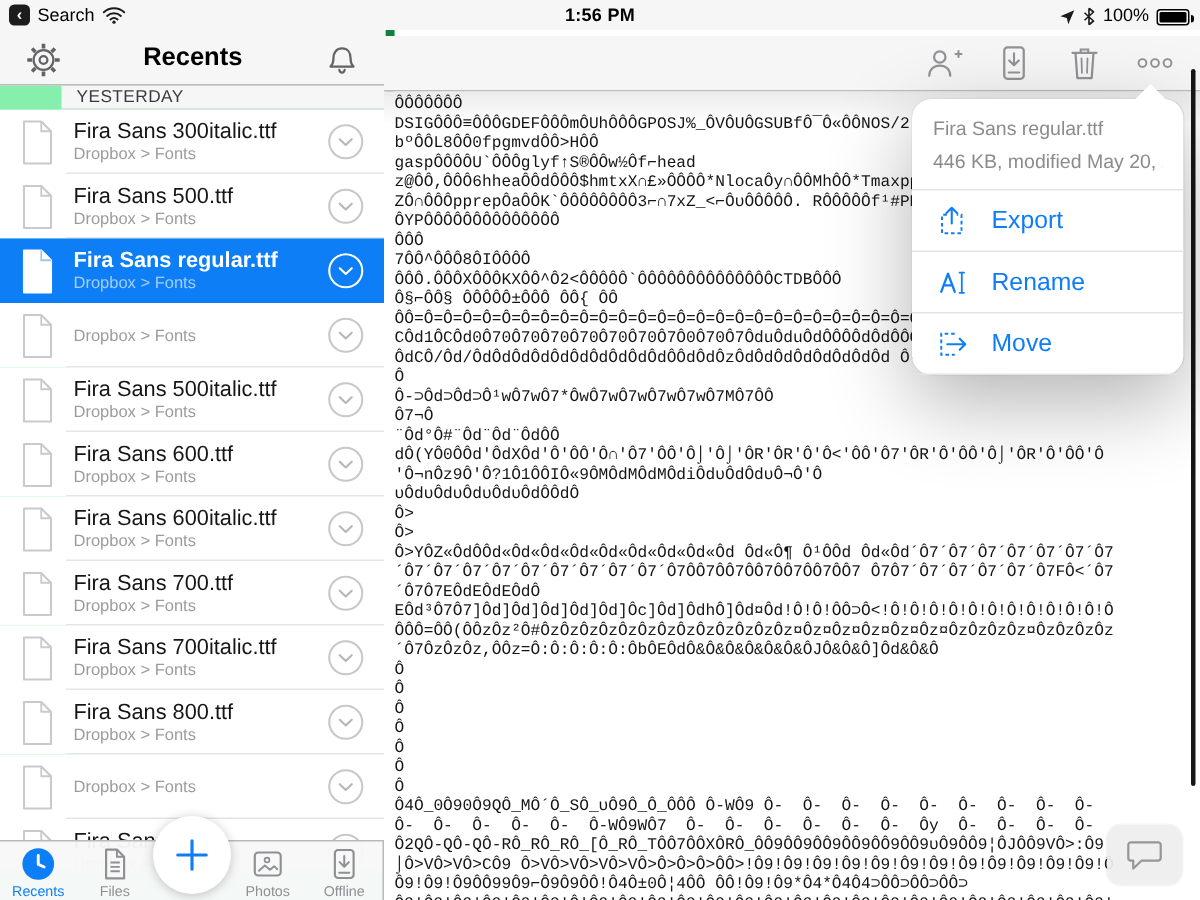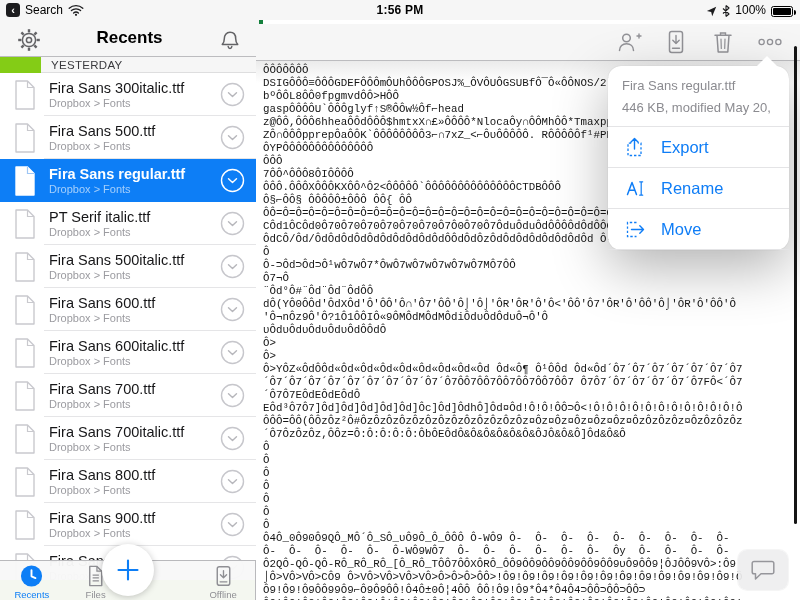--- a/index.html
+++ b/index.html
@@ -13,21 +13,21 @@
   .sb-left  { position:absolute; left:6px; display:flex; align-items:center; gap:5px; }
   .sb-back  { width:14px; height:14px; background:#1c1c1e; border-radius:3.5px; color:#fff;
               font-size:11px; font-weight:bold; display:flex; align-items:center; justify-content:center; line-height:1; }
   .sb-center{ width:100%; text-align:center; font-weight:600; letter-spacing:.2px; }
   .sb-right { position:absolute; right:7px; display:flex; align-items:flex-end; gap:5px; font-weight:400; }
   .batt { position:relative; width:22px; height:11px; border:1px solid #000; border-radius:2.5px; }
   .batt::before { content:""; position:absolute; left:1px; top:1px; right:1px; bottom:1px; background:#000; border-radius:1px; }
   .batt::after  { content:""; position:absolute; right:-4px; top:3px; width:2.5px; height:5px; background:#000; border-radius:0 2px 2px 0; }
 
   
-  .sidebar { position:absolute; left:0; top:20px; width:263px; height:580px; background:#84cc16; border-right:4px solid #15803d; }
+  .sidebar { position:absolute; left:0; top:20px; width:263px; height:580px; background:#86efac; border-right:6px solid #15803d; }
   .navbar { position:relative; height:37px; background:#f6f6f6; border-bottom:1px solid #bcbcbf;
             display:flex; align-items:center; justify-content:center; }
   .nav-title { font-size:17px; font-weight:600; color:#000; }
   .nav-btn { position:absolute; top:5px; width:30px; height:30px; display:flex; align-items:center; justify-content:center; }
   .nav-btn.left { left:14px; } .nav-btn.right { right:14px; }
   .section-hdr { height:16px; background:#f6f6f6; border-bottom:1px solid #dededf;
                  font-size:11.5px; font-weight:500; color:#3a3a3e; letter-spacing:.3px;
                  display:flex; align-items:center; padding-left:10px;margin-left:41px; }
   .file-list { position:absolute; top:53px; left:0; right:0; height:507px; overflow:hidden; }
   .row { position:relative; height:43px; display:flex; align-items:center; padding-left:12px; background:#fff; }
@@ -184,21 +184,20 @@
       <path class="chev-p" d="M8.5 10.8 L12.5 14.6 L16.5 10.8" fill="none" stroke="#b6b6bb" stroke-width="1.4" stroke-linecap="round" stroke-linejoin="round"></path>
     </svg>
   </div>
 
   <div class="row">
     <svg class="ic doc" width="26" height="32" viewBox="0 0 26 32">
       <path class="doc-body" d="M4 2 H15.5 L22 8.5 V30 H4 Z" fill="#fff" stroke="#c9c9ce" stroke-width="1.4" stroke-linejoin="round"></path>
       <path class="doc-fold" d="M15.5 2 V8.5 H22" fill="none" stroke="#c9c9ce" stroke-width="1.2"></path>
     </svg>
     <div class="row-text">
-      <div class="row-title">PT Serif italic.ttf</div>
       <div class="row-sub">Dropbox &gt; Fonts</div>
     </div>
     <svg class="ic row-chev" width="25" height="25" viewBox="0 0 25 25">
       <circle class="chev-c" cx="12.5" cy="12.5" r="11" fill="none" stroke="#c7c7cc" stroke-width="1.4"></circle>
       <path class="chev-p" d="M8.5 10.8 L12.5 14.6 L16.5 10.8" fill="none" stroke="#b6b6bb" stroke-width="1.4" stroke-linecap="round" stroke-linejoin="round"></path>
     </svg>
   </div>
 
   <div class="row">
     <svg class="ic doc" width="26" height="32" viewBox="0 0 26 32">
@@ -289,21 +288,20 @@
       <path class="chev-p" d="M8.5 10.8 L12.5 14.6 L16.5 10.8" fill="none" stroke="#b6b6bb" stroke-width="1.4" stroke-linecap="round" stroke-linejoin="round"></path>
     </svg>
   </div>
 
   <div class="row">
     <svg class="ic doc" width="26" height="32" viewBox="0 0 26 32">
       <path class="doc-body" d="M4 2 H15.5 L22 8.5 V30 H4 Z" fill="#fff" stroke="#c9c9ce" stroke-width="1.4" stroke-linejoin="round"></path>
       <path class="doc-fold" d="M15.5 2 V8.5 H22" fill="none" stroke="#c9c9ce" stroke-width="1.2"></path>
     </svg>
     <div class="row-text">
-      <div class="row-title">Fira Sans 900.ttf</div>
       <div class="row-sub">Dropbox &gt; Fonts</div>
     </div>
     <svg class="ic row-chev" width="25" height="25" viewBox="0 0 25 25">
       <circle class="chev-c" cx="12.5" cy="12.5" r="11" fill="none" stroke="#c7c7cc" stroke-width="1.4"></circle>
       <path class="chev-p" d="M8.5 10.8 L12.5 14.6 L16.5 10.8" fill="none" stroke="#b6b6bb" stroke-width="1.4" stroke-linecap="round" stroke-linejoin="round"></path>
     </svg>
   </div>
 
   <div class="row">
     <svg class="ic doc" width="26" height="32" viewBox="0 0 26 32">
@@ -336,20 +334,28 @@
           <path d="M9.5 11.5 H16 M9.5 14.5 H16 M9.5 17.5 H16" stroke="#8f8f94" stroke-width="1.3"></path>
         </svg>
         <span class="tab-label">Files</span>
       </div>
       <div class="tab">
         <div class="fab-plus">
           <svg class="ic" width="26" height="26" viewBox="0 0 26 26">
             <path d="M13 3.5 V22.5 M3.5 13 H22.5" stroke="var(--accent)" stroke-width="2.1" stroke-linecap="round"></path>
           </svg>
         </div>
+      </div>
+      <div class="tab">
+        <svg class="ic" width="25" height="25" viewBox="0 0 25 25">
+          <rect x="3.5" y="4.5" width="18" height="16" rx="2.5" fill="none" stroke="#8f8f94" stroke-width="1.5"></rect>
+          <circle cx="12" cy="9.7" r="1.7" fill="none" stroke="#8f8f94" stroke-width="1.2"></circle>
+          <path d="M6 17.5 L10.5 13.5 L14 16.5 L17 14 L19.5 16.5" fill="none" stroke="#8f8f94" stroke-width="1.3" stroke-linejoin="round"></path>
+        </svg>
+        <span class="tab-label">Photos</span>
       </div>
       <div class="tab">
         <svg class="ic" width="25" height="25" viewBox="0 0 25 25">
           <rect x="6" y="2.8" width="13" height="19.4" rx="2.2" fill="none" stroke="#8f8f94" stroke-width="1.5"></rect>
           <path d="M12.5 7 V14.2 M9.3 11.2 L12.5 14.4 L15.7 11.2" fill="none" stroke="#8f8f94" stroke-width="1.4" stroke-linejoin="round" stroke-linecap="round"></path>
           <path d="M9 18.6 H16" stroke="#8f8f94" stroke-width="1.4" stroke-linecap="round"></path>
         </svg>
         <span class="tab-label">Offline</span>
       </div>
     </div>

